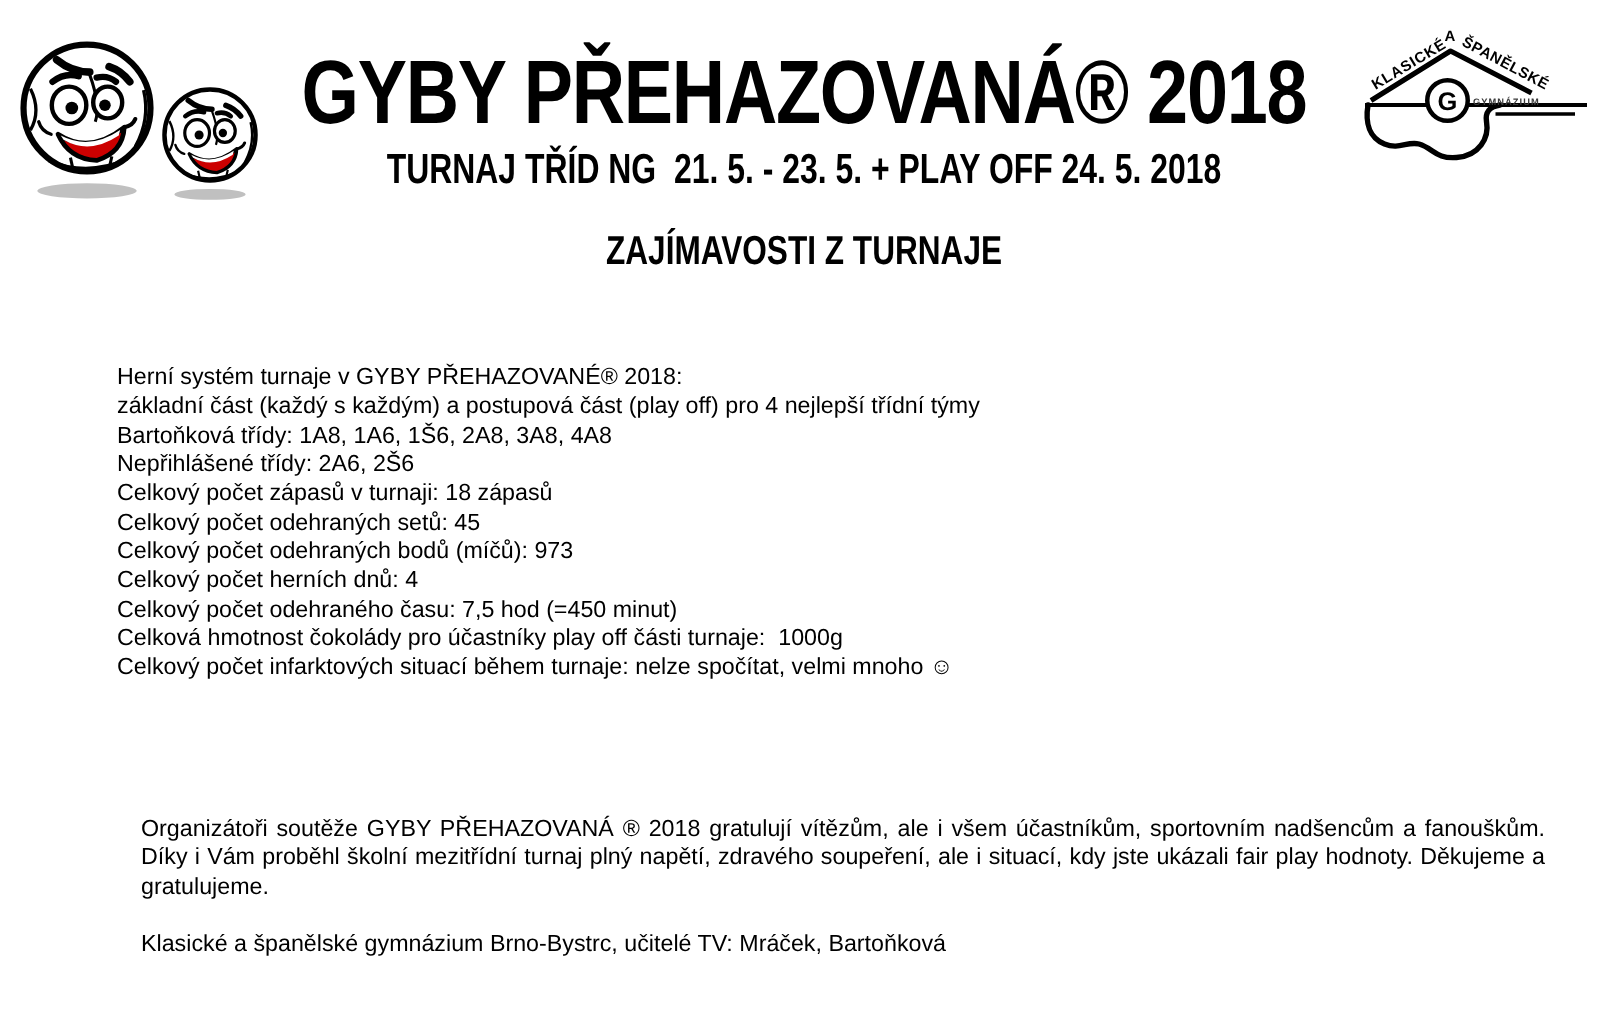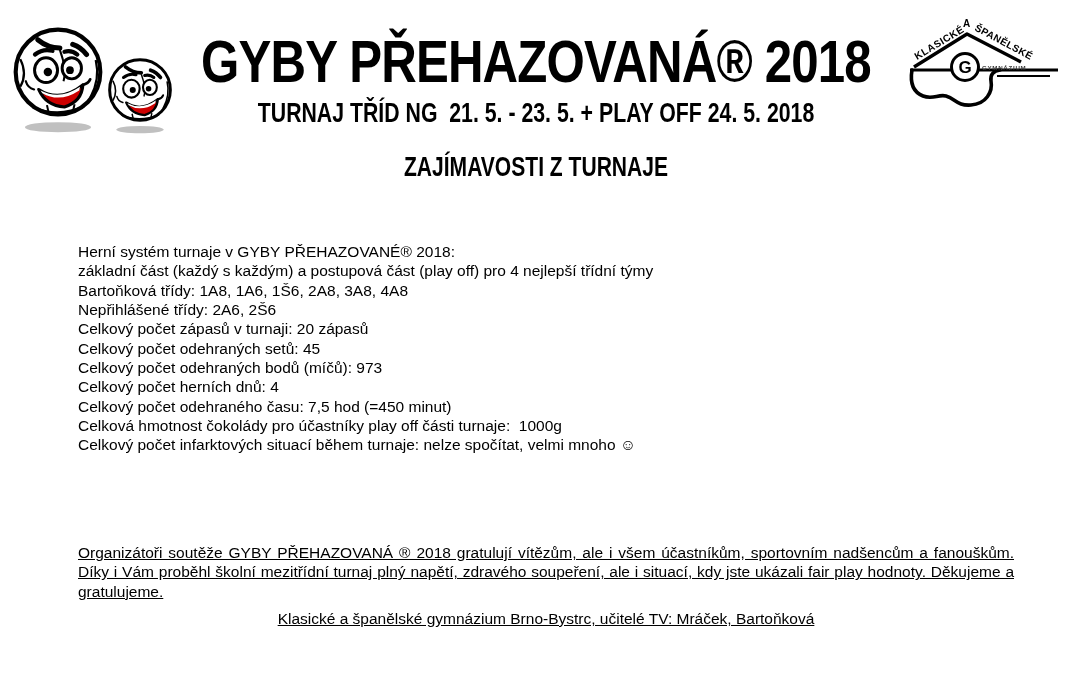--- a/index.html
+++ b/index.html
@@ -33,28 +33,28 @@
     transform:scaleX(0.78);transform-origin:50% 50%;
   }
   .mascots{position:absolute;left:10px;top:24px;}
   .logo{position:absolute;left:900px;top:14px;}
   .facts{
     position:absolute;left:78px;top:242px;
     font-size:15.5px;line-height:19.35px;
   }
   .fact{white-space:pre;}
   .closing{
-    position:absolute;left:78px;top:543px;width:936px;
-    font-size:15.5px;line-height:19.3px;text-decoration:underline;
+    position:absolute;left:94px;top:543px;width:936px;
+    font-size:15.5px;line-height:19.3px;
   }
   .closing p{
     margin:0;text-align:justify;
   }
   .signature{
-    margin-top:8px;text-align:center;
+    margin-top:19px;text-align:left;
   }
 </style>
 </head>
 <body>
 
 <div class="page">
 
   <svg class="mascots" width="170" height="118" viewBox="0 0 170 118" aria-hidden="true">
     <defs>
       <g id="ball">
@@ -109,21 +109,21 @@
 
   <div class="title">GYBY PŘEHAZOVANÁ® 2018</div>
   <div class="subtitle">TURNAJ TŘÍD NG  21. 5. - 23. 5. + PLAY OFF 24. 5. 2018</div>
   <div class="heading">ZAJÍMAVOSTI Z TURNAJE</div>
 
   <div class="facts">
     <div class="fact">Herní systém turnaje v GYBY PŘEHAZOVANÉ® 2018:</div>
     <div class="fact">základní část (každý s každým) a postupová část (play off) pro 4 nejlepší třídní týmy</div>
     <div class="fact">Bartoňková třídy: 1A8, 1A6, 1Š6, 2A8, 3A8, 4A8</div>
     <div class="fact">Nepřihlášené třídy: 2A6, 2Š6</div>
-    <div class="fact">Celkový počet zápasů v turnaji: 20 zápasů</div>
+    <div class="fact">Celkový počet zápasů v turnaji: 18 zápasů</div>
     <div class="fact">Celkový počet odehraných setů: 45</div>
     <div class="fact">Celkový počet odehraných bodů (míčů): 973</div>
     <div class="fact">Celkový počet herních dnů: 4</div>
     <div class="fact">Celkový počet odehraného času: 7,5 hod (=450 minut)</div>
     <div class="fact">Celková hmotnost čokolády pro účastníky play off části turnaje:  1000g</div>
     <div class="fact">Celkový počet infarktových situací během turnaje: nelze spočítat, velmi mnoho ☺</div>
   </div>
 
   <div class="closing">
     <p>Organizátoři soutěže GYBY PŘEHAZOVANÁ ® 2018 gratulují vítězům, ale i všem účastníkům, sportovním nadšencům a fanouškům. Díky i Vám proběhl školní mezitřídní turnaj plný napětí, zdravého soupeření, ale i situací, kdy jste ukázali fair play hodnoty. Děkujeme a gratulujeme.</p>

